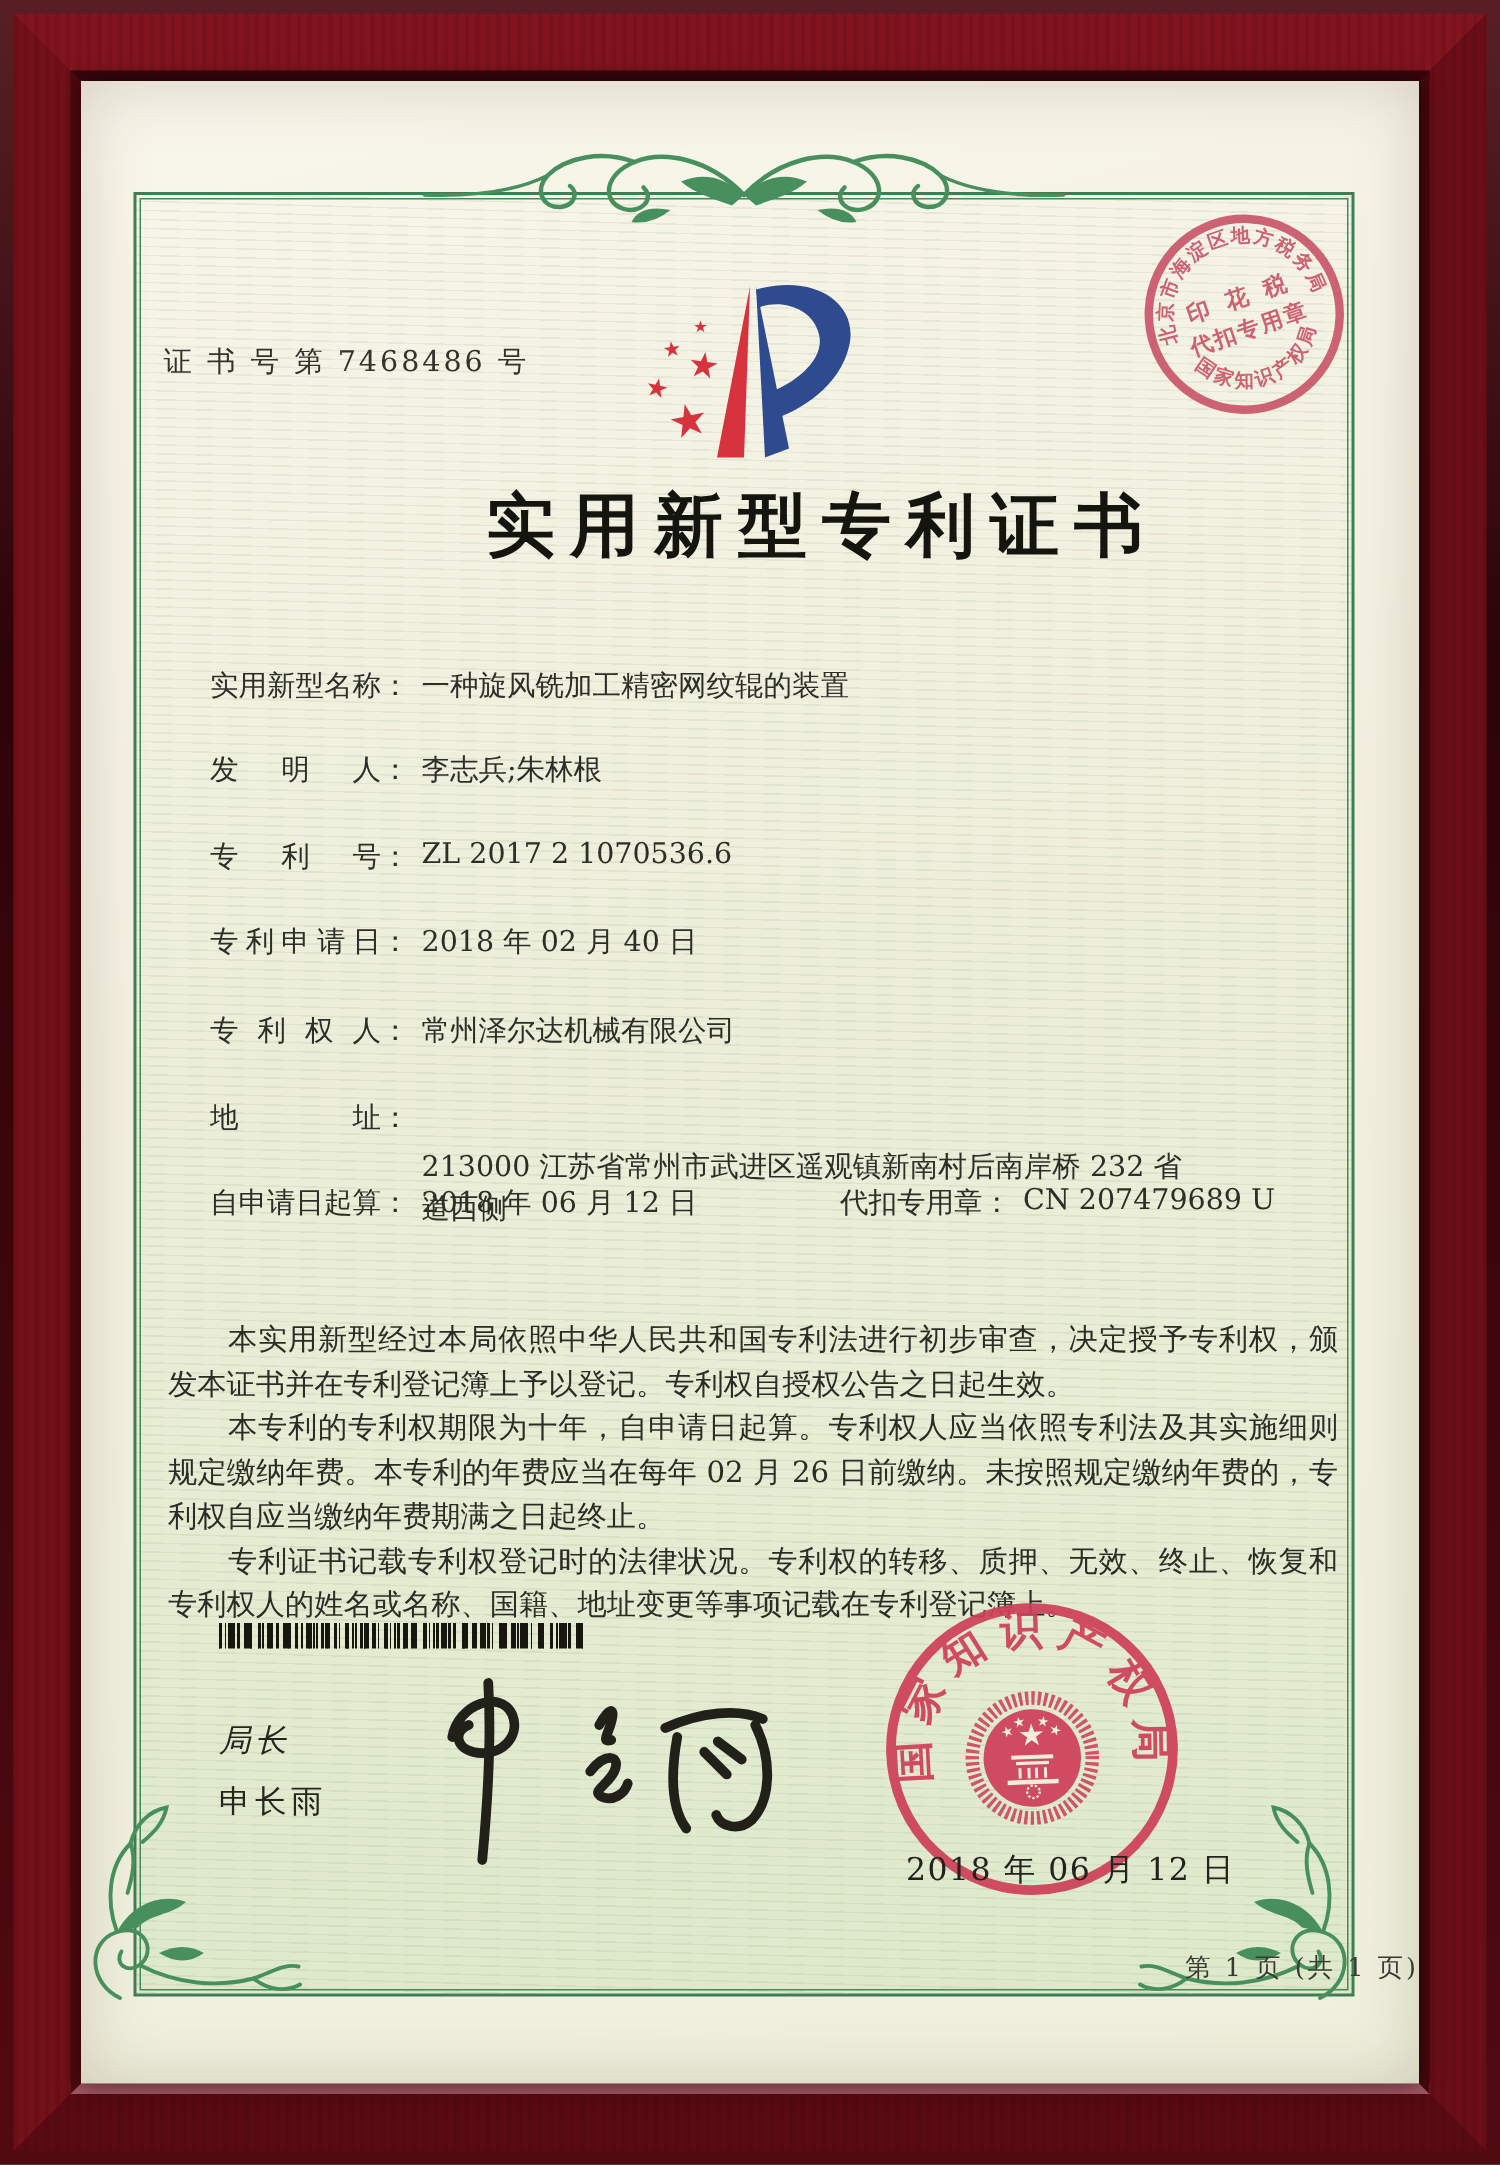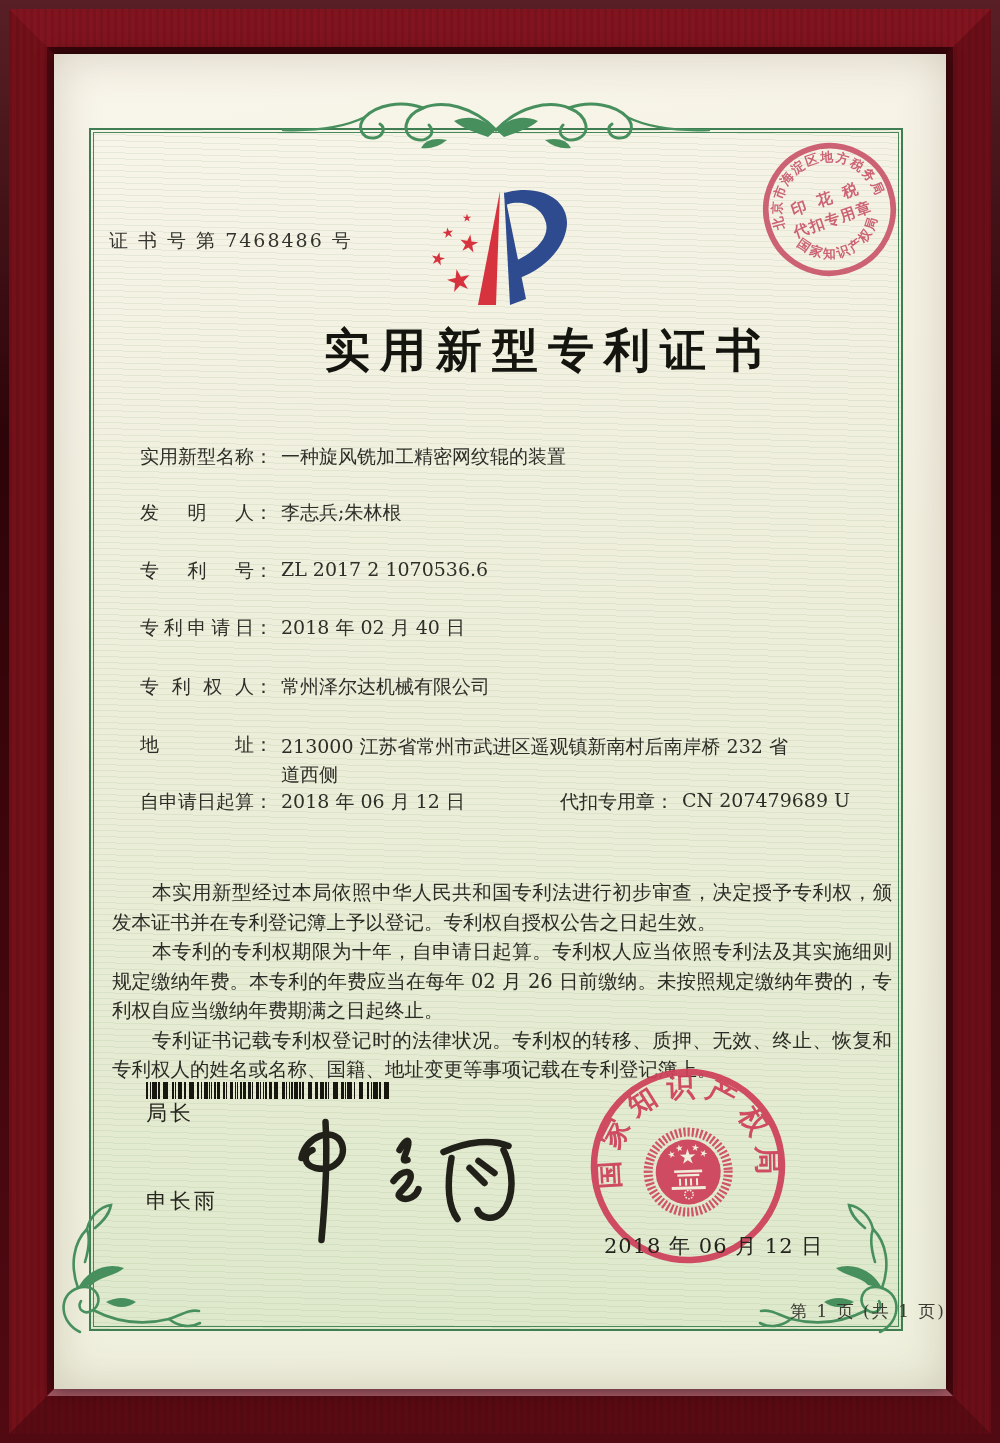--- a/index.html
+++ b/index.html
@@ -34,30 +34,30 @@
   .gborder::before{content:'';position:absolute;inset:2px;border:1px solid #47885a;}
   .ornament{color:#47905d;}
   
   .certnum{left:55px;top:138px;font-size:19px;letter-spacing:2px;color:#33332e;margin-top:36px;}
   .title{left:0;top:266px;width:100%;text-align:center;font-size:46px;font-weight:bold;
     letter-spacing:10px;color:#15150f;margin-left:48px;}
   .frow{left:86px;height:28px;font-size:19px;white-space:nowrap;color:#2e2e28;}
   .flabel{display:inline-block;width:114px;text-align:justify;text-align-last:justify;vertical-align:top;}
   .fcolon{display:inline-block;margin-right:8px;vertical-align:top;}
   .fvalue{display:inline-block;vertical-align:top;}
-  .addrval{display:inline-block;max-width:600px;white-space:normal;line-height:28px;}
+  .addrval{display:inline-block;max-width:600px;white-space:normal;line-height:28px;margin-top:32px;}
   .fsub{position:absolute;left:420px;top:0;white-space:nowrap;}
   .fsub .flabel{width:95px;}
   .paras{left:58px;top:788px;width:780px;font-size:19.5px;line-height:29.5px;color:#2c2c26;text-align:justify;margin-top:36px;}
   .paras p{margin:0;text-indent:2.05em;}
   .barcode{left:92px;top:1028px;width:245px;height:17px;
     background-image:
       repeating-linear-gradient(90deg,#17170f 0 2px,transparent 2px 4px,#17170f 4px 5px,transparent 5px 9px,#17170f 9px 11px,transparent 11px 12px,#17170f 12px 13px,transparent 13px 17px),
       repeating-linear-gradient(90deg,#17170f 0 1px,transparent 1px 6px,#17170f 6px 9px,transparent 9px 13px);}
-  .dirtitle{left:92px;top:1045px;font-size:21px;letter-spacing:3px;color:#26261f;}
+  .dirtitle{left:92px;top:1092px;font-size:21px;letter-spacing:3px;color:#26261f;font-style:italic;}
   .dirname{left:92px;top:1133px;font-size:21px;letter-spacing:3px;color:#26261f;}
   .sealdate{left:550px;top:1178px;font-size:21px;color:#23231d;letter-spacing:1px;}
   .footer{left:0;top:1246px;width:100%;text-align:right;font-size:17px;color:#3a3a32;letter-spacing:2px;}
   .stamp-tax{left:678px;top:58px;width:195px;height:195px;transform:rotate(-19deg);opacity:.88;}
   .seal-main{left:532px;top:1010px;width:205px;height:205px;opacity:.93;transform:rotate(-2deg);}
   .signature{left:225px;top:1052px;width:255px;height:140px;}
   .logo{left:372px;top:133px;width:150px;height:120px;}
   .seal-text{font-family:"DejaVu Sans","Liberation Sans",sans-serif;font-weight:bold;}
 </style>
 </head>

